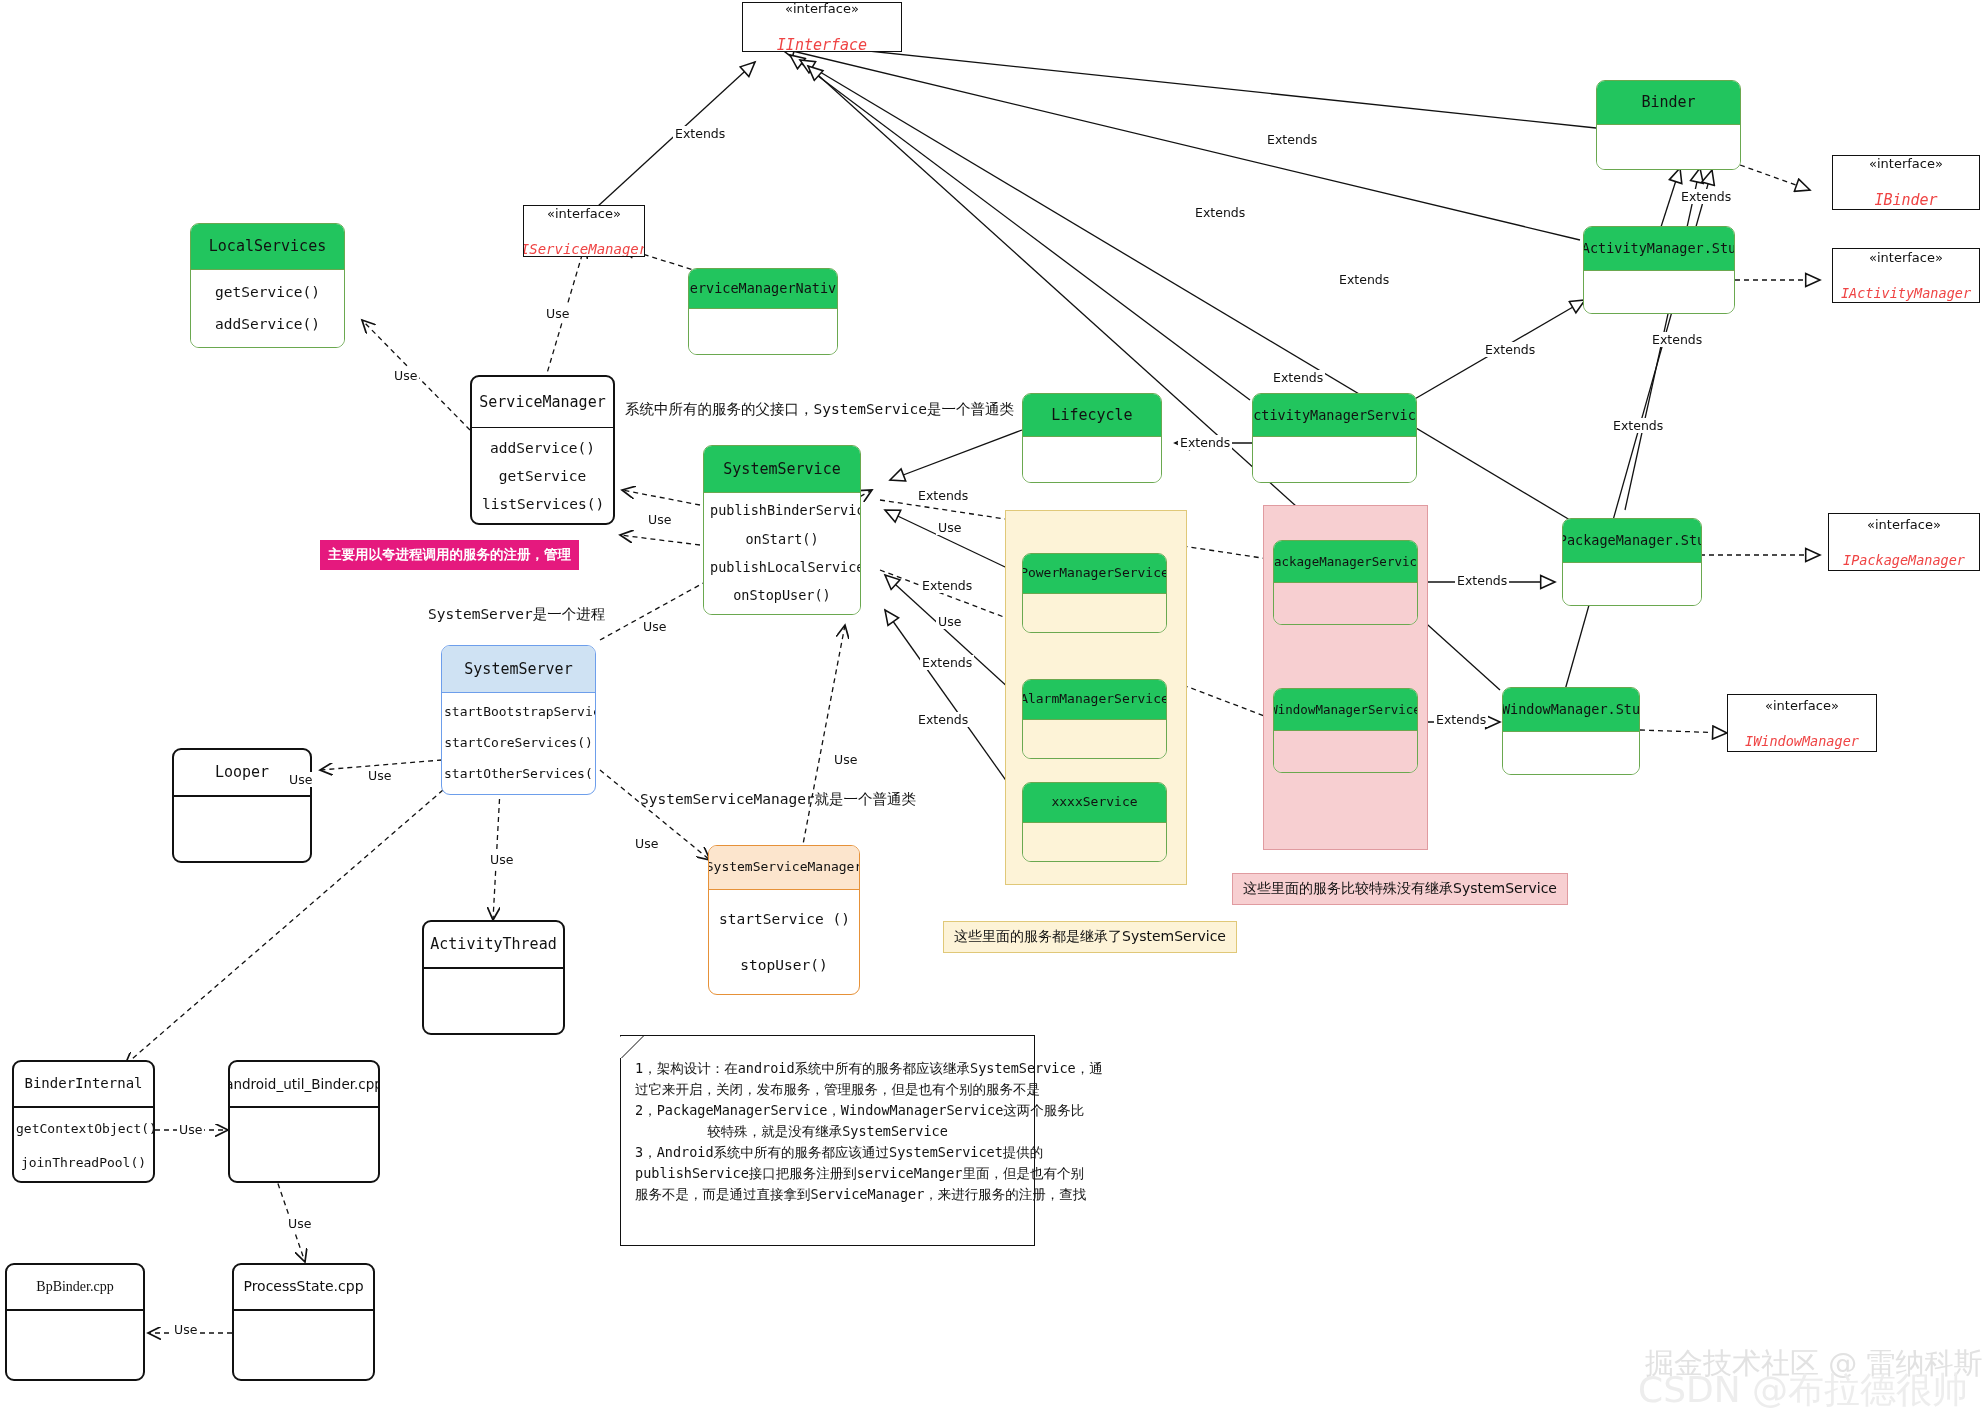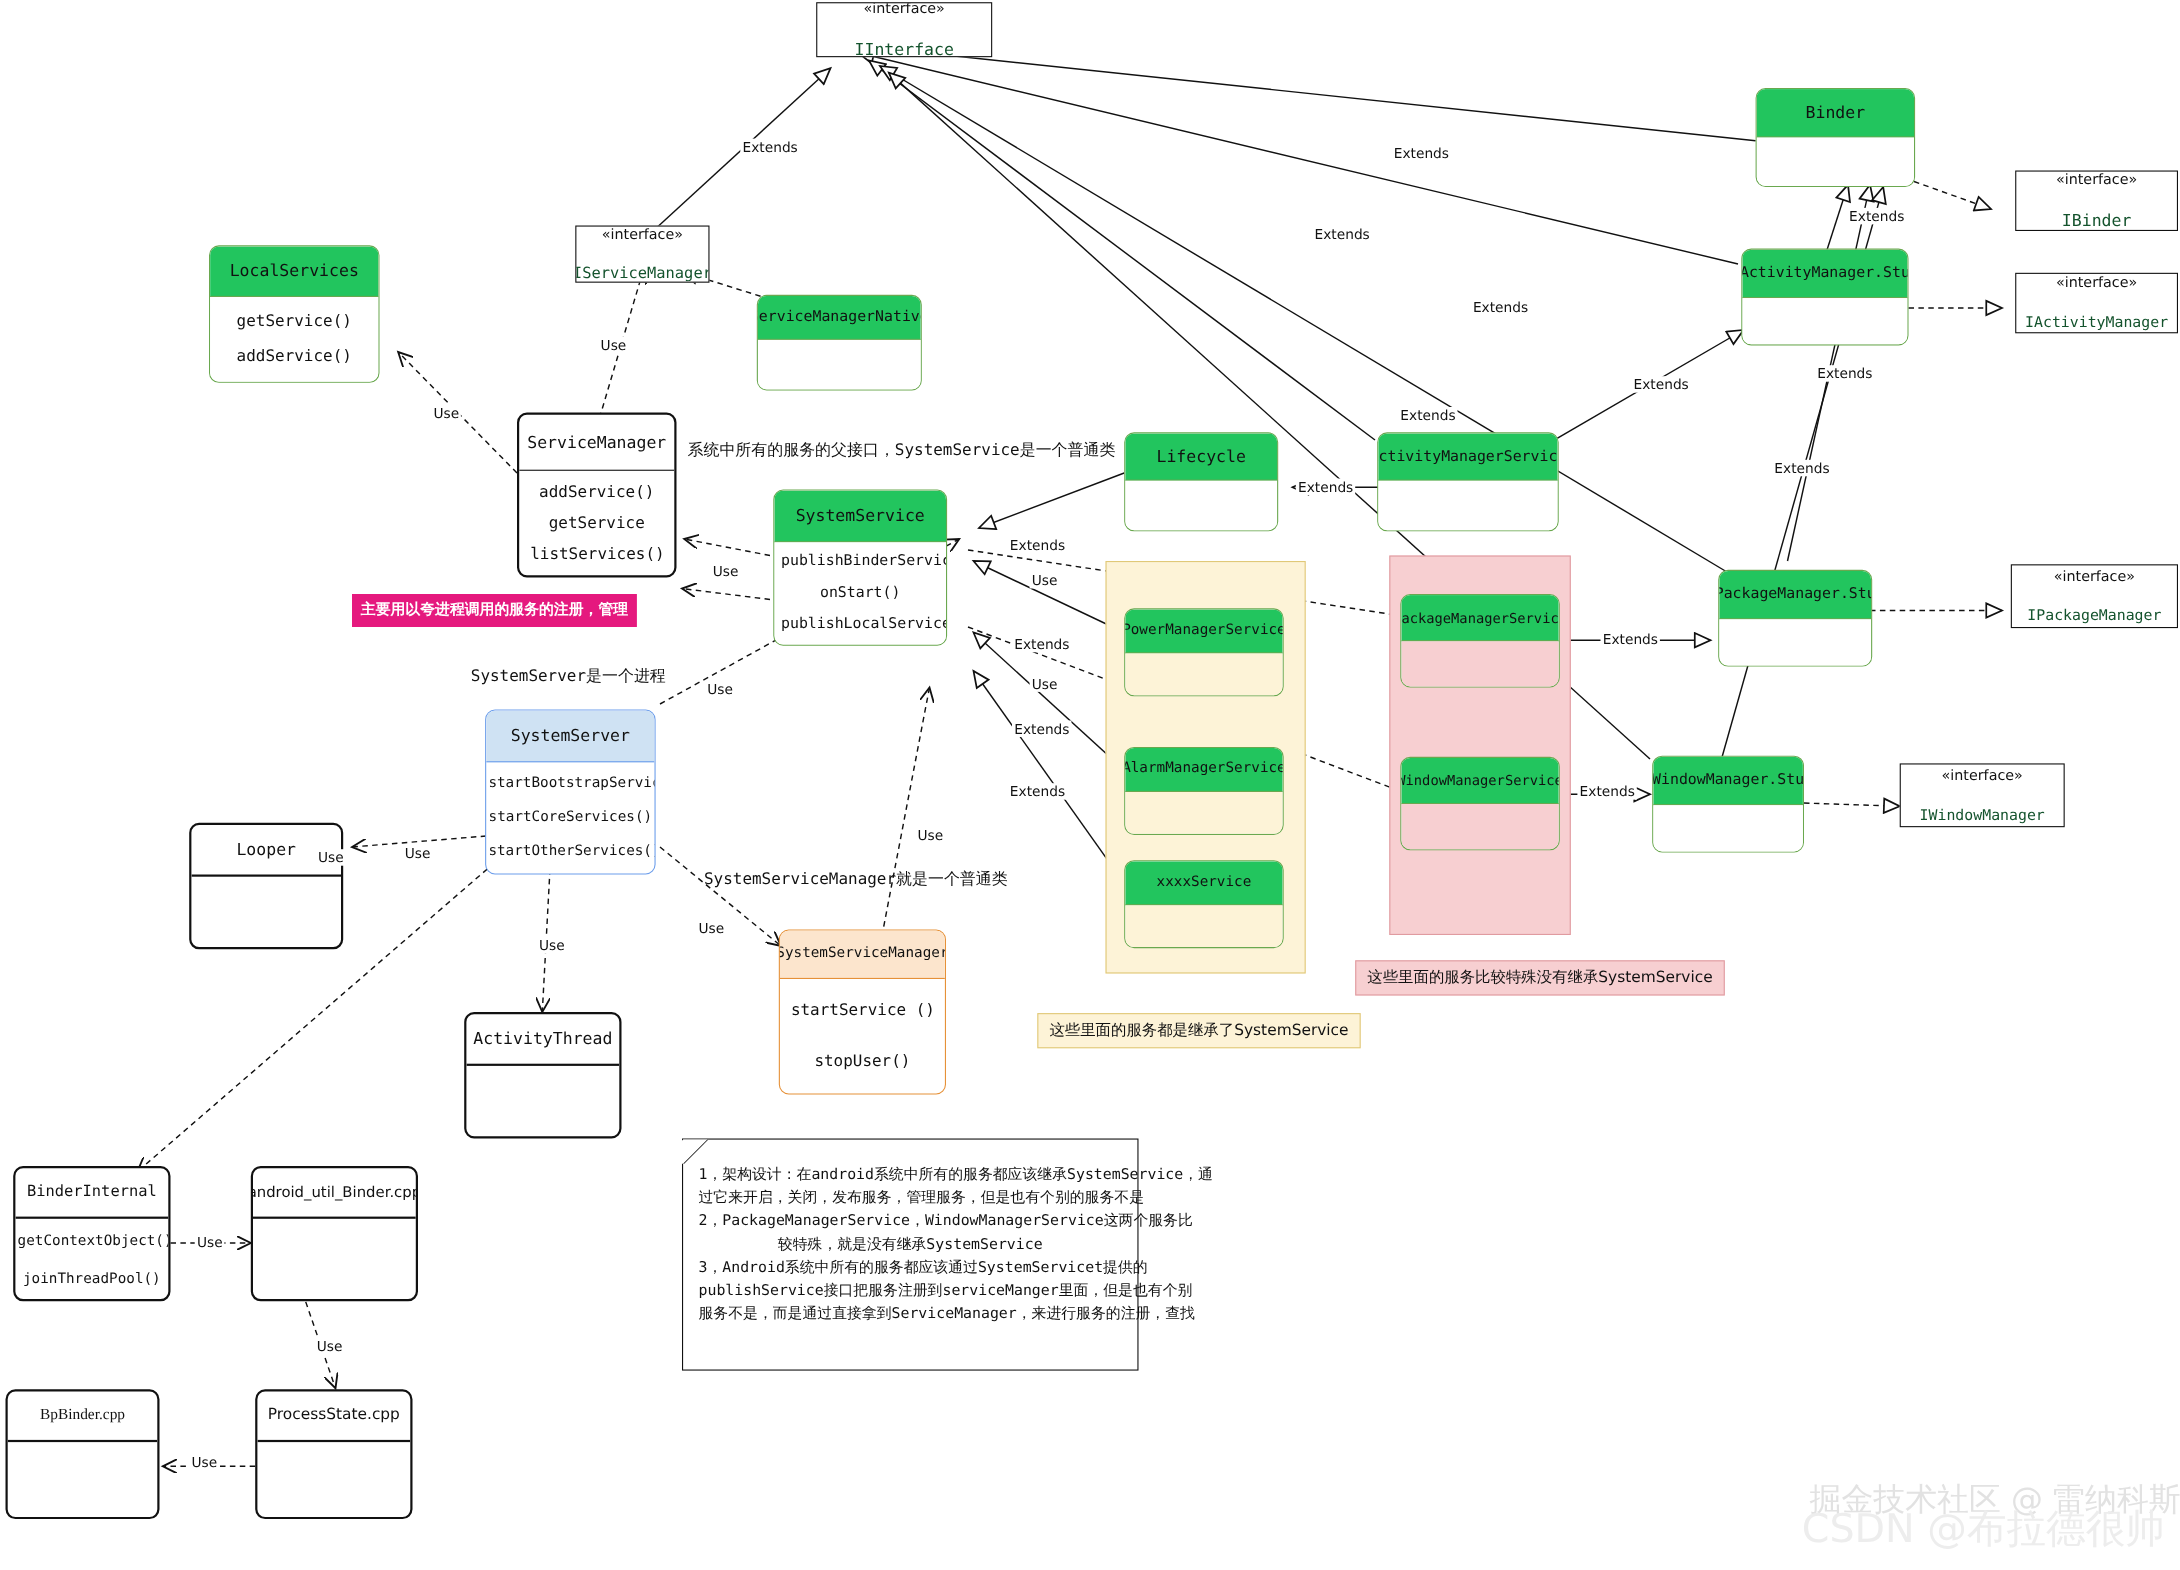--- a/index.html
+++ b/index.html
@@ -13,21 +13,21 @@
   .umlbox .body .m{font-size:14.5px;color:#111;white-space:nowrap;text-align:center;line-height:1.6;}
 
   
   .green{border-color:#6aa84f;}
   .green .hdr{background:#22c55e;border-bottom-color:#6aa84f;}
   .green .body{background:#fff;}
   
   .iface{border:1.4px solid #111;border-radius:0;background:#fff;
       display:flex;flex-direction:column;align-items:center;justify-content:center;}
   .iface .st{font-size:13px;font-family:"DejaVu Sans","Liberation Sans",sans-serif;color:#111;}
-  .iface .nm{font-size:15px;color:#14532d;margin-top:20px;}
+  .iface .nm{font-size:15px;color:#ef4444;margin-top:20px;font-style:italic;}
   
   .blue{border-color:#6d9eeb;}
   .blue .hdr{background:#cfe2f3;border-bottom-color:#6d9eeb;}
   
   .orange{border-color:#e69138;}
   .orange .hdr{background:#fce5cd;border-bottom-color:#e69138;}
 
   .grpbox{position:absolute;box-sizing:border-box;}
   .grp-yellow{background:#fdf3d7;border:1px solid #e0c878;}
   .grp-red{background:#f7cfd1;border:1px solid #e09ba0;}
@@ -199,21 +199,21 @@
 
   <div class="umlbox" style="left:470px;top:375px;width:145px;height:150px;border-width:2px;">
     <div class="hdr" style="height:51px;">ServiceManager</div>
     <div class="body" style="height:97px;">
       <div class="m">addService()</div>
       <div class="m">getService</div>
       <div class="m">listServices()</div>
     </div>
   </div>
 
-  <div class="umlbox green" style="left:703px;top:445px;width:158px;height:142px;">
+  <div class="umlbox green" style="left:703px;top:445px;width:158px;height:170px;">
     <div class="hdr" style="height:47px;">SystemService</div>
     <div class="body" style="height:121px;padding:4px 6px;">
       <div class="m" style="font-size:13.5px;">publishBinderService()</div>
       <div class="m" style="font-size:13.5px;">onStart()</div>
       <div class="m" style="font-size:13.5px;">publishLocalService()</div>
       <div class="m" style="font-size:13.5px;">onStopUser()</div>
     </div>
   </div>
 
   <div class="umlbox green" style="left:1022px;top:393px;width:140px;height:90px;">

